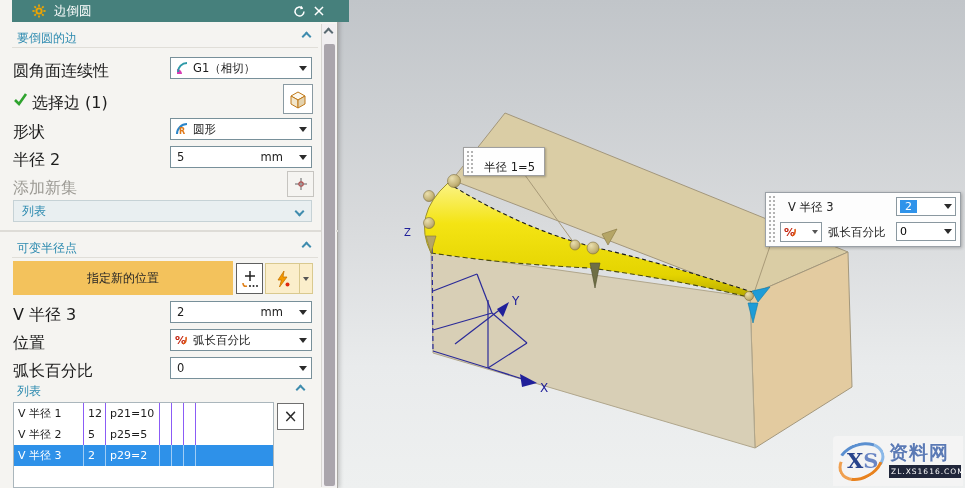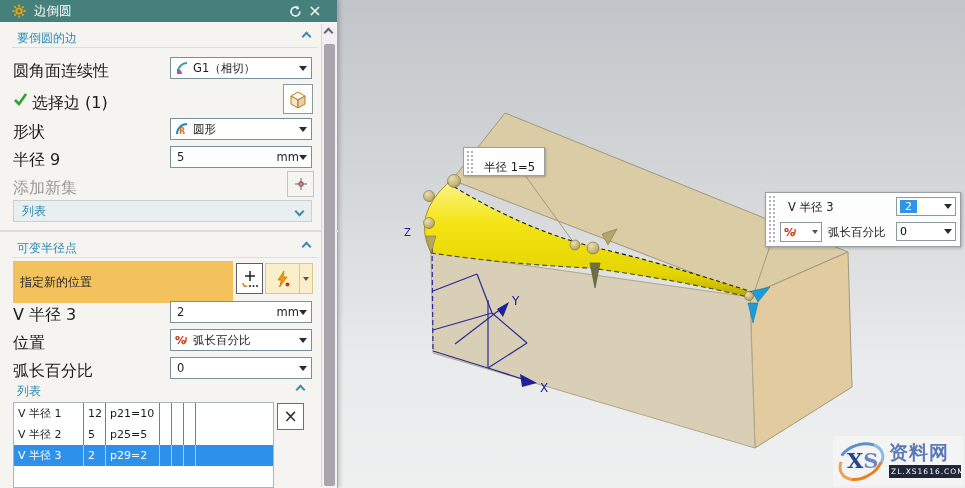--- a/index.html
+++ b/index.html
@@ -48,55 +48,55 @@
   .wm-xs .s2 { color:#6a86c4; }
   .wm-right { position:absolute; left:56px; top:3px; width:72px; }
   .wm-name { font-size:19px; font-weight:bold; color:#5b7ab5; letter-spacing:1px;
     text-shadow:0 0 2px #ffffff; line-height:26px; }
   .wm-bar { margin-top:0; background:#20263a; color:#fff; font-size:7.5px;
     letter-spacing:1px; padding:2px 2px; text-align:center; }
 
   
   .dialog { position:absolute; left:0; top:0; width:338px; height:488px; background:#f5f4f1;
     border-right:1px solid #a9a7a3; box-shadow:2px 0 4px rgba(0,0,0,.18); }
-  .titlebar { position:absolute; left:0; top:0; width:100%; height:22px; background:#46807c;
-    display:flex; align-items:center; padding:0 12px; }
+  .titlebar { position:absolute; left:12px; top:0; width:100%; height:22px; background:#46807c;
+    display:flex; align-items:center; padding:0 20px; }
   .titlebar .t-text { color:#fff; font-size:12.5px; margin-left:8px; flex:1; }
   .tb-btn { width:20px; height:18px; display:flex; align-items:center; justify-content:center; }
   .t-close { color:#fff; font-size:16px; line-height:16px; }
 
   .sec-hdr { position:absolute; left:12px; width:306px; height:20px; border-bottom:1px solid #e0ded8; }
   .sec-hdr .h-text { position:absolute; left:5px; top:2px; font-size:12px; color:#2e8bb0; }
   .chev-up { display:inline-block; width:7px; height:7px; border-left:2px solid #3f8cae;
     border-top:2px solid #3f8cae; transform:rotate(45deg); }
   .chev-down { display:inline-block; width:7px; height:7px; border-left:2px solid #3f8cae;
     border-top:2px solid #3f8cae; transform:rotate(225deg); }
   .chev-pos { position:absolute; right:8px; top:5px; }
 
   .lbl { position:absolute; left:13px; font-size:16px; color:#1c1c1c; }
   .lbl-dis { color:#9c9a94; }
   .combo, .inputbox { position:absolute; left:170px; width:142px; height:22px; background:#fff;
     border:1px solid #78909a; display:flex; align-items:center; padding:0 4px; }
   .combo .c-text { font-size:11.5px; color:#1c1c1c; margin-left:4px; flex:1; white-space:nowrap; overflow:hidden; }
   .inputbox .v-text { font-size:11.5px; color:#1c1c1c; margin-left:2px; flex:1; }
-  .inputbox .u-text { font-size:11.5px; color:#1c1c1c; }
+  .inputbox .u-text { font-size:11.5px; color:#1c1c1c; margin-right:16px; }
   .caret { width:0; height:0; border-left:4px solid transparent; border-right:4px solid transparent;
     border-top:5px solid #2b2b2b; }
 
   .sq-btn { position:absolute; background:#fff; border:1px solid #8a9aa2;
     display:flex; align-items:center; justify-content:center; }
 
   .listbar { position:absolute; left:13px; width:299px; height:22px; background:#e9eff1;
     border:1px solid #c6d2d6; display:flex; align-items:center; padding:0 8px; }
   .listbar .l-text { font-size:12px; color:#2e8bb0; flex:1; }
 
   .sep { position:absolute; left:0; width:338px; height:2px; background:#deDCD7; background:#dedcd7; }
 
-  .hl-orange { position:absolute; left:13px; top:261px; width:220px; height:42px; background:#f3c25c;
-    display:flex; align-items:center; padding:0 7px; font-size:12px; color:#262626; }
+  .hl-orange { position:absolute; left:13px; top:261px; width:220px; height:34px; background:#f3c25c;
+    display:flex; align-items:center; padding:0 7px; font-size:12px; color:#262626;justify-content:center; }
   .spec-btn1 { left:236px; top:263px; width:27px; height:31px; border-color:#5f5f5f; }
   .spec-btn2 { position:absolute; left:265px; top:263px; width:48px; height:31px; background:#fbeecb;
     border:1px solid #d9c98f; display:flex; align-items:center; }
   .spec-btn2 .b-main { flex:1; display:flex; justify-content:center; }
   .spec-btn2 .b-arrow { width:13px; align-self:stretch; border-left:1px solid #d9c98f;
     display:flex; align-items:center; justify-content:center; }
   .caret-sm { width:0; height:0; border-left:3px solid transparent; border-right:3px solid transparent;
     border-top:4px solid #555; }
 
   .vtable { position:absolute; left:13px; top:402px; width:261px; height:86px; background:#fff;
@@ -297,21 +297,21 @@
     <span class="lbl" style="top:122px;">形状</span>
     <div class="combo" style="top:118px;">
       <svg width="14" height="14" viewBox="0 0 14 14">
         <path d="M2,12 A10,10 0 0 1 12,2" fill="none" stroke="#2a84c8" stroke-width="2"></path>
         <text x="4" y="12" font-size="8" font-weight="bold" fill="#e07818">R</text>
       </svg>
       <span class="c-text">圆形</span>
       <span class="caret"></span>
     </div>
 
-    <span class="lbl" style="top:150px;">半径 9</span>
+    <span class="lbl" style="top:150px;">半径 2</span>
     <div class="inputbox" style="top:146px;">
       <span class="v-text">5</span>
       <span class="u-text">mm</span>
       <span class="caret"></span>
     </div>
 
     <span class="lbl lbl-dis" style="top:178px;">添加新集</span>
     <div class="sq-btn" style="left:287px;top:171px;width:27px;height:26px;background:#f5f4f1;border-color:#c6c4c0;">
       <svg width="16" height="16" viewBox="0 0 16 16">
         <line x1="8" y1="2" x2="8" y2="14" stroke="#9a9a9a" stroke-width="1.6"></line>

